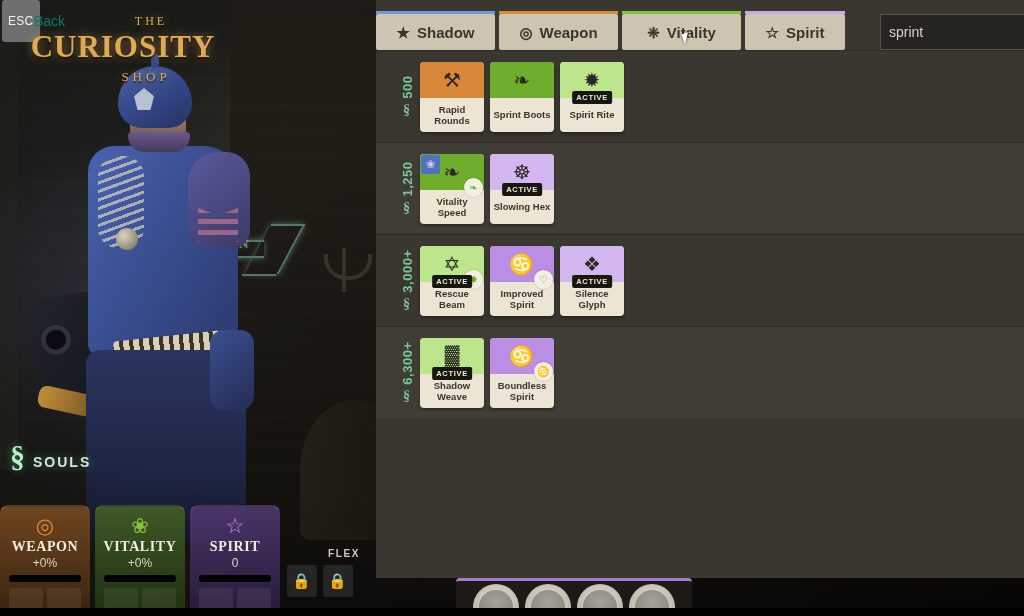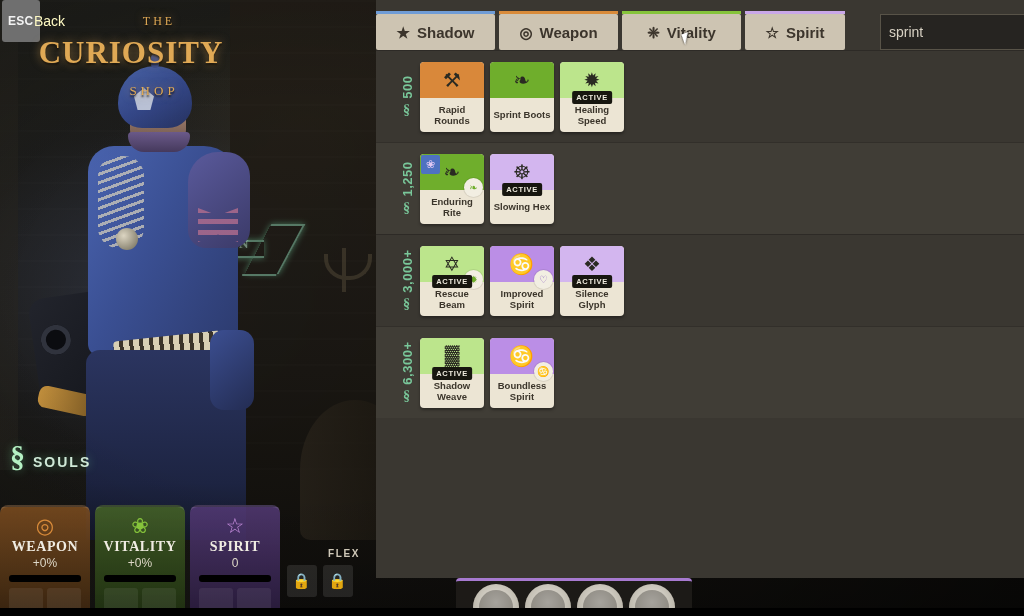--- a/index.html
+++ b/index.html
@@ -172,49 +172,49 @@
     position: absolute; left: 180px; top: 270px; width: 44px; height: 80px;
     background: linear-gradient(140deg, #3c4f92, #232c52);
     border-radius: 14px;
   }
 
   
   .topbar { position: absolute; left: 0; top: 0; width: 376px; height: 42px; }
   .esc-key {
     position: absolute; left: 2px; top: 21px;
     background: #6f6f6f; color: #f2f2f2;
-    font-size: 12px; font-weight: bold;
+    font-size: 12px; font-weight: normal;
     padding: 14px 6px; border-radius: 3px;
     transform: translateY(-50%);
     letter-spacing: .3px;
   }
   .back-label {
     position: absolute; left: 34px; top: 21px; transform: translateY(-50%);
-    color: #fef9c3; font-size: 14px;
+    color: #0f766e; font-size: 14px;
   }
   .match-timer {
     position: absolute; left: 512px; top: 1px; transform: translateX(-50%);
     color: #8a8577; font-size: 11px; font-weight: bold; opacity: .55;
     letter-spacing: 1px;
   }
 
   
   .shop-logo {
-    position: absolute; left: 26px; top: 14px; width: 210px; height: 80px;
+    position: absolute; left: 18px; top: 14px; width: 210px; height: 80px;
     text-align: center;
     font-family: "Liberation Serif", serif;
     color: #e0a955;
     text-shadow: 0 0 10px rgba(224,169,85,0.55), 0 2px 2px rgba(0,0,0,.8);
   }
   .logo-the { font-size: 12px; letter-spacing: 3px; display:block; margin-left: 56px; }
   .logo-main {
     font-size: 31px; font-weight: bold; letter-spacing: 1px; display:block;
-    line-height: 1.0; margin-top: 8px;
-  }
-  .logo-shop { font-size: 13px; letter-spacing: 4px; display:block; margin-left: 46px; margin-top: 15px; }
+    line-height: 1.0; margin-top: 2px;
+  }
+  .logo-shop { font-size: 13px; letter-spacing: 4px; display:block; margin-left: 46px; margin-top: 7px; }
 
   
   .souls {
     position: absolute; left: 10px; top: 440px;
     display: flex; align-items: baseline; gap: 8px;
     color: #b5f2c4;
     text-shadow: 0 0 10px rgba(120,230,160,.45);
   }
   .souls-icon { font-size: 30px; font-weight: bold; font-family: "Liberation Serif", serif; }
   .souls-amount { font-size: 33px; font-weight: bold; letter-spacing: 1px; }
@@ -534,33 +534,33 @@
               <div class="item-ic c-orange">⚒</div>
               <div class="item-name">Rapid Rounds</div>
             </div>
             <div class="item">
               <div class="item-ic c-green">❧</div>
               <div class="item-name">Sprint Boots</div>
             </div>
             <div class="item">
               <div class="item-ic c-lgreen">✹</div>
               <div class="active-badge">ACTIVE</div>
-              <div class="item-name">Healing Speed</div>
+              <div class="item-name">Spirit Rite</div>
             </div>
           </div>
         </div>
         <div class="tier-row" style="height: 92px;">
           <div class="tier-cost">
             <span class="cost-ic">§</span>
             <span>1,250</span>
           </div>
           <div class="items">
             <div class="item">
               <div class="item-ic c-green">❧<div class="corner-badge">❀</div><div class="circle-badge cb-green">❧</div></div>
-              <div class="item-name">Enduring Rite</div>
+              <div class="item-name">Vitality Speed</div>
             </div>
             <div class="item">
               <div class="item-ic c-lpurple">☸</div>
               <div class="active-badge">ACTIVE</div>
               <div class="item-name">Slowing Hex</div>
             </div>
           </div>
         </div>
         <div class="tier-row" style="height: 92px;">
           <div class="tier-cost">

